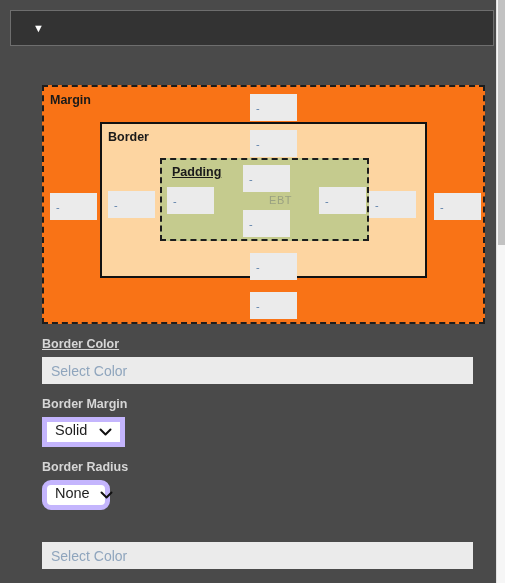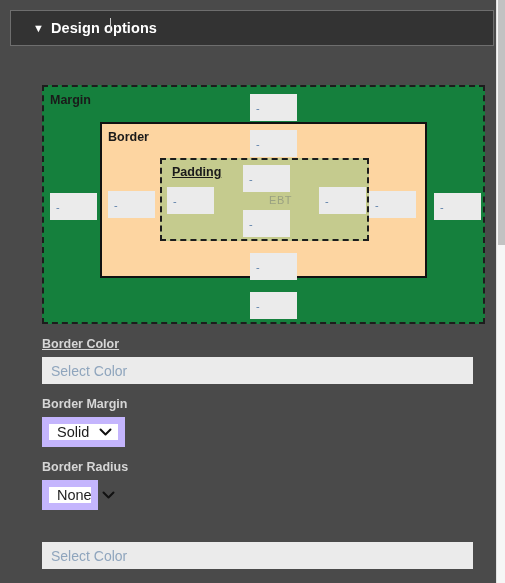--- a/index.html
+++ b/index.html
@@ -67,21 +67,21 @@
   }
 
   
   #boxmodel {
     position: absolute;
     left: 42px;
     top: 85px;
     width: 443px;
     height: 239px;
     box-sizing: border-box;
-    background: #15803d;
+    background: #f97316;
     border: 2px dashed #1c1c1c;
     padding: 0;
   }
   .bm-label {
     position: absolute;
     font-size: 12.5px;
     font-weight: bold;
     color: #1a1a1a;
     line-height: 1;
     white-space: nowrap;
@@ -182,45 +182,44 @@
     color: #8fa5bd;
     padding: 8px 9px;
   }
   .text-input::placeholder { color: #8fa5bd; opacity: 1; }
 
   .select-box {
     position: absolute;
     left: 42px;
     box-sizing: border-box;
     background: #ffffff;
-    border: 7px solid #c4b5fd;
+    border: 5px solid #c4b5fd;
     height: 30px;
     display: flex;
-    align-items: center;
-    padding: 8px 8px;
+    padding: 0 8px;
     cursor: pointer;
   }
   .select-box .sel-val {
     font-size: 14.5px;
     color: #1d1d1d;
     flex: 0 0 auto;
   }
   .select-box .chev {
     margin-left: auto;
     padding-left: 10px;
     display: flex;
     align-items: center;
   }
 
   #label-border-color      { top: 338px; text-decoration: underline; }
   #input-border-color      { top: 357px; }
   #label-border-style      { top: 398px; }
   #select-border-style     { top: 417px; width: 83px; }
   #label-border-radius     { top: 461px; }
-  #select-border-radius    { top: 480px; width: 56px; }
+  #select-border-radius    { top: 480px; width: 68px; border-radius: 9px; }
   #label-background-color  { top: 523px; }
   #input-background-color  { top: 542px; }
 
   
   #scrollbar-track {
     position: absolute;
     right: 0;
     top: 0;
     width: 9px;
     height: 583px;
@@ -237,21 +236,20 @@
     background: #c2c2c2;
   }
 </style>
 </head>
 <body>
 
 <div id="panel">
 
   <div id="accordion-header">
     <span class="caret">▼</span>
-    <span class="htitle">Design options</span>
   </div>
 
   <div id="boxmodel">
     <span class="bm-label" id="margin-label">Margin</span>
 
     <input class="bm-input" id="in-margin-top" type="text" placeholder="-" style="">
     <input class="bm-input" id="in-margin-bottom" type="text" placeholder="-" style="">
     <input class="bm-input" id="in-margin-left" type="text" placeholder="-" style="">
     <input class="bm-input" id="in-margin-right" type="text" placeholder="-" style="">
 

